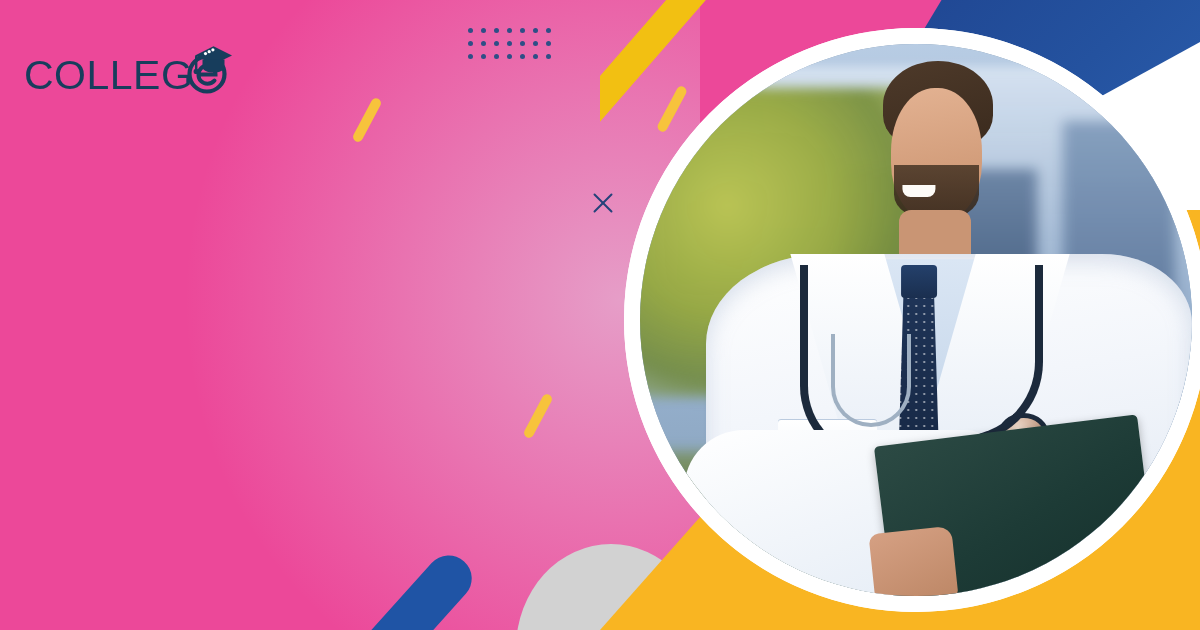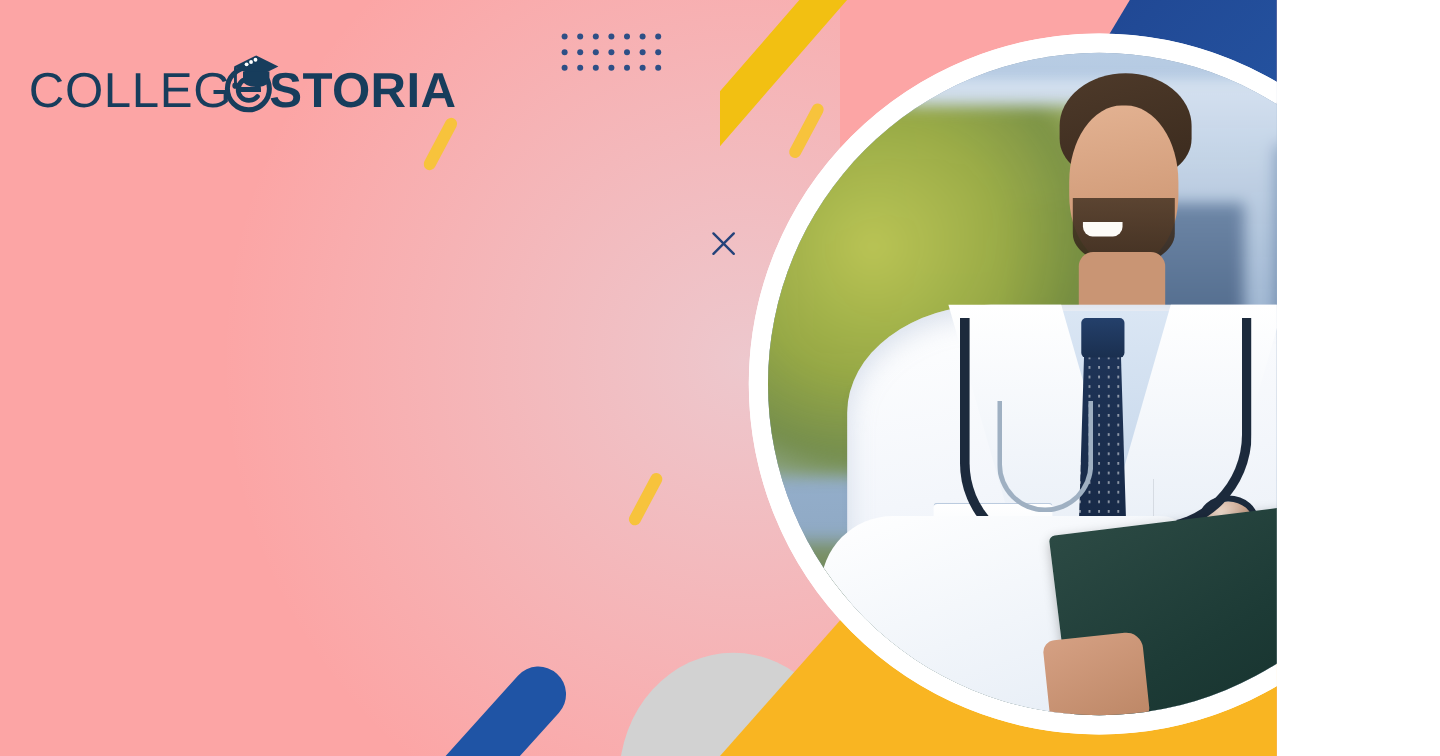--- a/index.html
+++ b/index.html
@@ -4,22 +4,22 @@
 <style>
   * { margin:0; padding:0; box-sizing:border-box; }
   html,body { width:1200px; height:630px; overflow:hidden; }
   body {
     font-family:"Liberation Sans", sans-serif;
     background:#ffffff;
     position:relative;
   }
   .banner {
     position:absolute; inset:0;
-    width:1064px; height:630px;
-    background:#fca5a5;
+    width:1200px; height:630px;
+    background:#ec4899;
     overflow:hidden;
   }
 
   
   .left-shade {
     position:absolute; left:0; top:0; width:700px; height:630px;
     background:
       radial-gradient(circle at 620px 300px, rgba(225,228,238,.55) 0%, rgba(255,255,255,0) 62%);
     pointer-events:none;
   }
@@ -341,21 +341,20 @@
 
         <path d="M16 17.5 34.5 8.2 53 17.5 34.5 26.6Z" fill="#173d5c"></path>
         <path d="M23.5 21.5v7.2c0 3.6 5 5.8 11 5.8s11-2.2 11-5.8v-7.2" fill="#173d5c"></path>
         <path d="M17.2 18.6v12.9" stroke="#173d5c" stroke-width="2.4" stroke-linecap="round" fill="none"></path>
         <circle cx="17.2" cy="33.4" r="2.6" fill="#173d5c"></circle>
         <circle cx="26.5" cy="15.6" r="1.6" fill="#ffffff"></circle>
         <circle cx="30.2" cy="13.7" r="1.6" fill="#ffffff"></circle>
         <circle cx="33.9" cy="11.8" r="1.6" fill="#ffffff"></circle>
       </svg>
     </span>
-    <span class="logo-word-b">STORIA</span>
   </div>
 
   <div class="dot-grid">
     <i></i>
       <i></i>
       <i></i>
       <i></i>
       <i></i>
       <i></i>
       <i></i>

